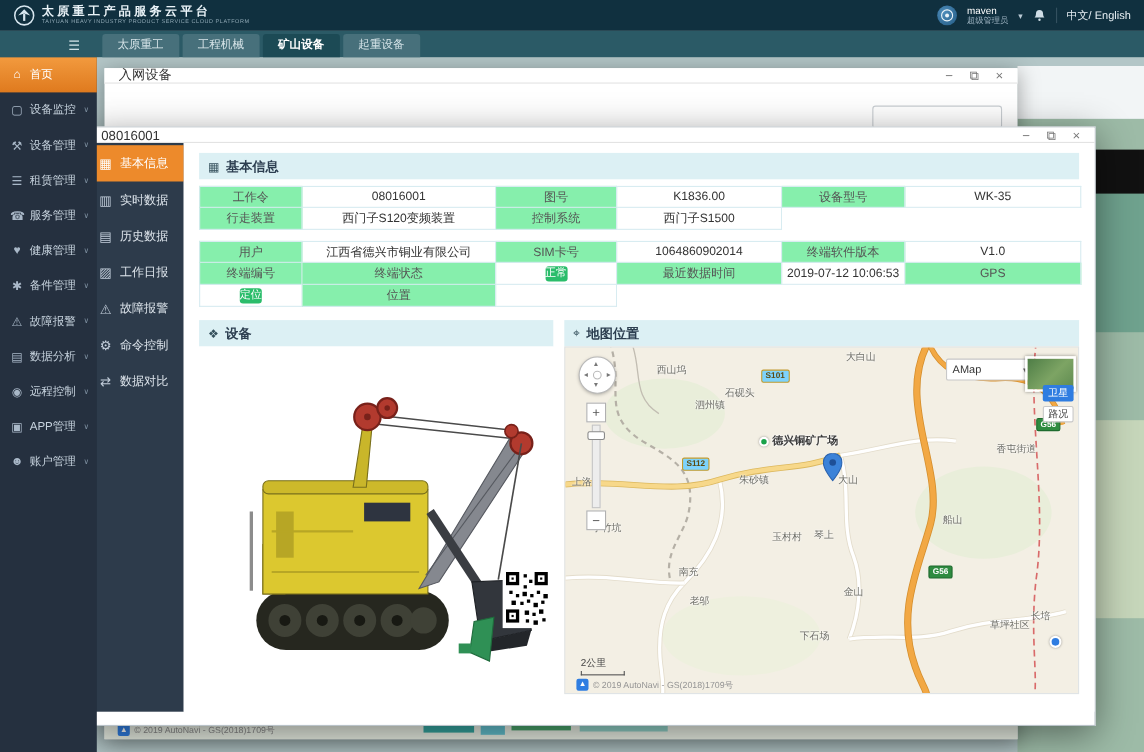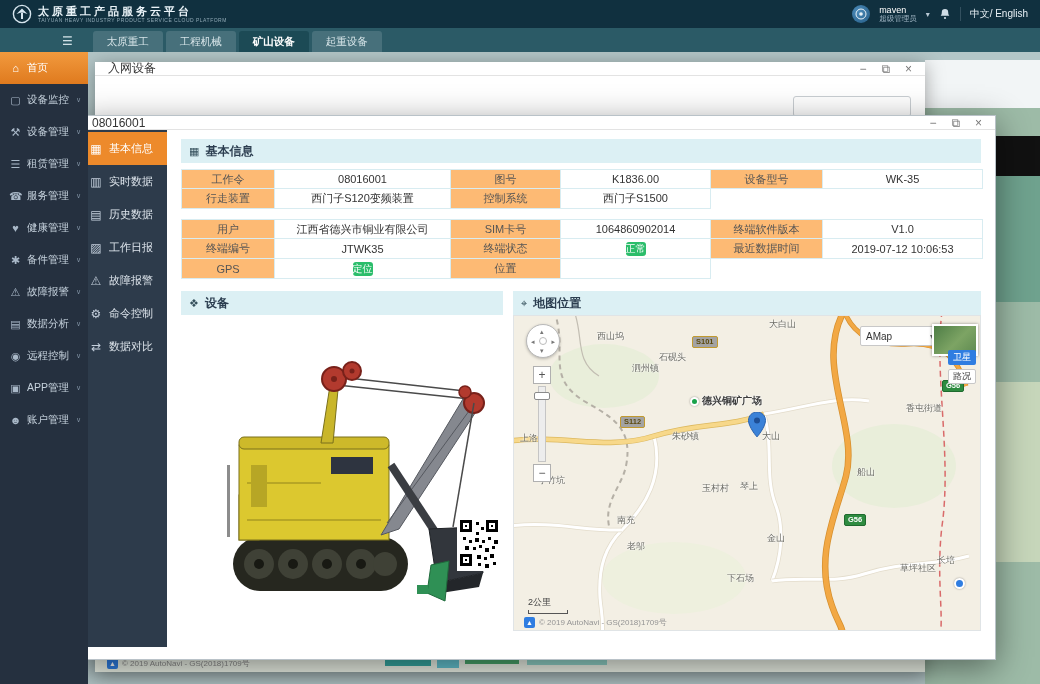--- a/index.html
+++ b/index.html
@@ -72,38 +72,38 @@
 
   .sec-bar{height:24px;background:#dcf0f4;display:flex;align-items:center;gap:6px;padding:0 8px;font-size:12px;color:#2c3e50;font-weight:bold}
   .sec-bar .ic{font-size:11px;color:#35505c;font-weight:normal}
 
   .info-table{margin-top:6px}
   .grp{display:grid;grid-template-columns:94px 176px 110px 150px 112px 160px}
   .grp + .grp{margin-top:10px}
   .cell{height:20px;display:flex;align-items:center;justify-content:center;font-size:11px;color:#333;border-right:1px solid #d8ecf1;border-bottom:1px solid #d8ecf1;overflow:hidden;white-space:nowrap}
   .grp .cell:nth-child(-n+6){border-top:1px solid #d8ecf1}
   .grp .cell:nth-child(6n+1){border-left:1px solid #d8ecf1}
-  .cell.lab{background:#fdba74;color:#555}
+  .cell.lab{background:#86efac;color:#555}
   .cell.none{border:none !important;background:#fff}
   .badge{background:#2bbd6b;color:#fff;font-size:10px;line-height:14px;padding:0 0;border-radius:3px}
 
   .cols{display:flex;gap:10px;margin-top:12px}
   .col-left{width:322px;flex:none}
   .col-right{flex:1;min-width:0}
   .dev-box{position:relative;height:316px;background:#fff}
   .dev-box svg.exc{width:100%;height:100%}
   .qr{position:absolute;right:2px;top:200px;width:44px;height:56px;background:#fff}
 
   .map-box{position:relative;height:316px;background:#f3efe4;overflow:hidden;border:1px solid #e0e4e6}
   .map-box svg.roads{position:absolute;left:0;top:0}
   .mlabel{position:absolute;font-size:9px;color:#6d6d66;white-space:nowrap;text-shadow:0 0 2px #fff,0 0 2px #fff;z-index:3}
   .poi-label{position:absolute;display:flex;align-items:center;gap:3px;font-size:10px;color:#3d3d3d;font-weight:bold;text-shadow:0 0 2px #fff,0 0 2px #fff;z-index:3}
   .poi-dot{width:9px;height:9px;border-radius:50%;background:#19a24a;border:2px solid #fff;box-shadow:0 0 2px rgba(0,0,0,.4)}
   .rbadge{position:absolute;font-size:7.5px;padding:0 3px;border-radius:2px;line-height:10px;font-weight:bold;z-index:3}
-  .rbadge.y{background:#a3a3a3;border:1px solid #c19a2e;color:#5c4a10}
+  .rbadge.y{background:#7dd3fc;border:1px solid #c19a2e;color:#5c4a10}
   .rbadge.g{background:#2e8b40;border:1px solid #1e6b2e;color:#fff}
   .map-marker{position:absolute;left:234px;top:96px;z-index:4}
   .blue-poi{position:absolute;left:440px;top:262px;width:11px;height:11px;border-radius:50%;background:#2f7de1;border:2px solid #fff;box-shadow:0 0 2px rgba(0,0,0,.4);z-index:3}
 
   .compass{position:absolute;left:12px;top:8px;width:34px;height:34px;border-radius:50%;background:#fff;border:1px solid #b9b9b9;box-shadow:0 1px 3px rgba(0,0,0,.25);z-index:5}
   .compass span{position:absolute;font-size:7px;color:#777;line-height:1}
   .compass .cu{left:13px;top:3px}.compass .cd{left:13px;bottom:3px}.compass .cl{left:4px;top:13px}.compass .cr{right:4px;top:13px}
   .compass .cc{left:12px;top:12px;width:8px;height:8px;border:1px solid #bbb;border-radius:50%}
   .zbtn{position:absolute;left:19px;width:18px;height:18px;background:#fff;border:1px solid #b0b0b0;text-align:center;line-height:16px;font-size:12px;color:#555;z-index:5}
   .zplus{top:50px}.zminus{top:148px}
@@ -318,21 +318,20 @@
               <div class="cell none"></div>
             </div>
             <div class="grp">
               <div class="cell lab">用户</div>
               <div class="cell">江西省德兴市铜业有限公司</div>
               <div class="cell lab">SIM卡号</div>
               <div class="cell">1064860902014</div>
               <div class="cell lab">终端软件版本</div>
               <div class="cell">V1.0</div>
               <div class="cell lab">终端编号</div>
-              <div class="cell">JTWK35</div>
               <div class="cell lab">终端状态</div>
               <div class="cell">
                   <span class="badge">正常</span>
                 </div>
               <div class="cell lab">最近数据时间</div>
               <div class="cell">2019-07-12 10:06:53</div>
               <div class="cell lab">GPS</div>
               <div class="cell">
                   <span class="badge">定位</span>
                 </div>

